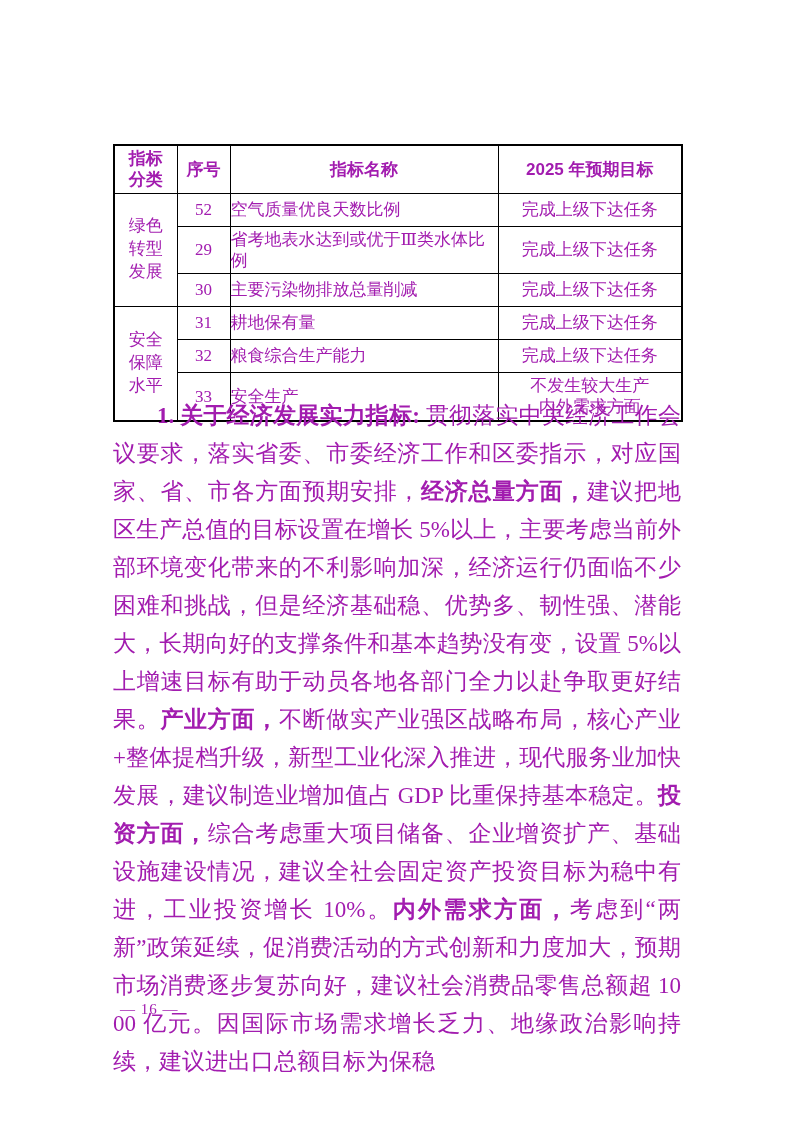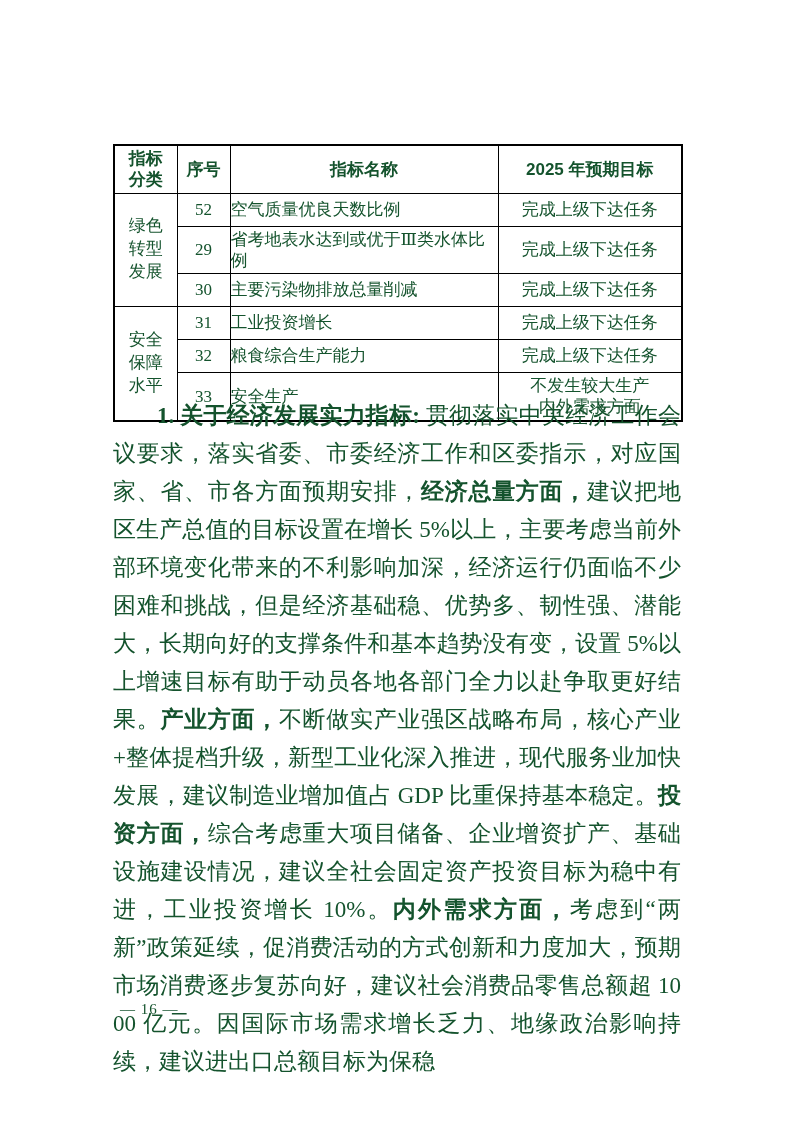--- a/index.html
+++ b/index.html
@@ -2,21 +2,21 @@
 <html><head>
 <meta charset="utf-8">
 <style>
   * { margin: 0; padding: 0; box-sizing: border-box; }
   html, body { background: #9e9e9e; }
   .page {
     width: 793px; height: 1122px;
     margin: 0 auto;
     position: relative;
     background: #ffffff;
-    color: #14532d;
+    color: #a21caf;
     font-family: "Liberation Serif", "DejaVu Serif", serif;
     overflow: hidden;
   }
   table.indicator-table {
     position: absolute;
     left: 113px; top: 144px;
     width: 568px;
     border-collapse: collapse;
     table-layout: fixed;
     border: 2.5px solid #000;
@@ -99,21 +99,21 @@
       <tr class="data-row">
         <td>30</td>
         <td class="name-cell">主要污染物排放总量削减</td>
         <td>完成上级下达任务</td>
       </tr>
       <tr class="data-row">
         <td class="cat-cell" rowspan="3">安全
 保障
 水平</td>
         <td>31</td>
-        <td class="name-cell">工业投资增长</td>
+        <td class="name-cell">耕地保有量</td>
         <td>完成上级下达任务</td>
       </tr>
       <tr class="data-row">
         <td>32</td>
         <td class="name-cell">粮食综合生产能力</td>
         <td>完成上级下达任务</td>
       </tr>
       <tr class="last-row">
         <td>33</td>
         <td class="name-cell">安全生产</td>

